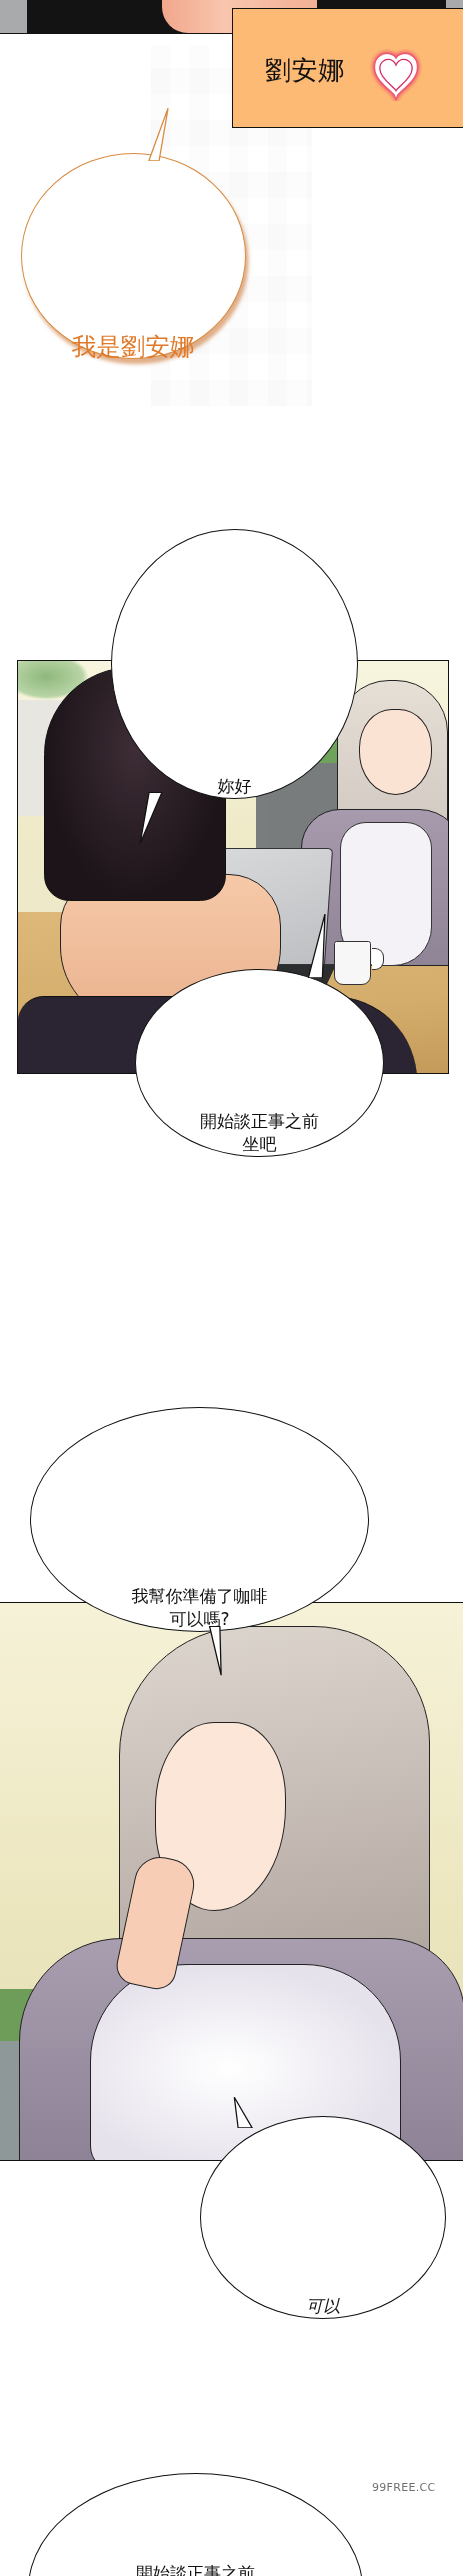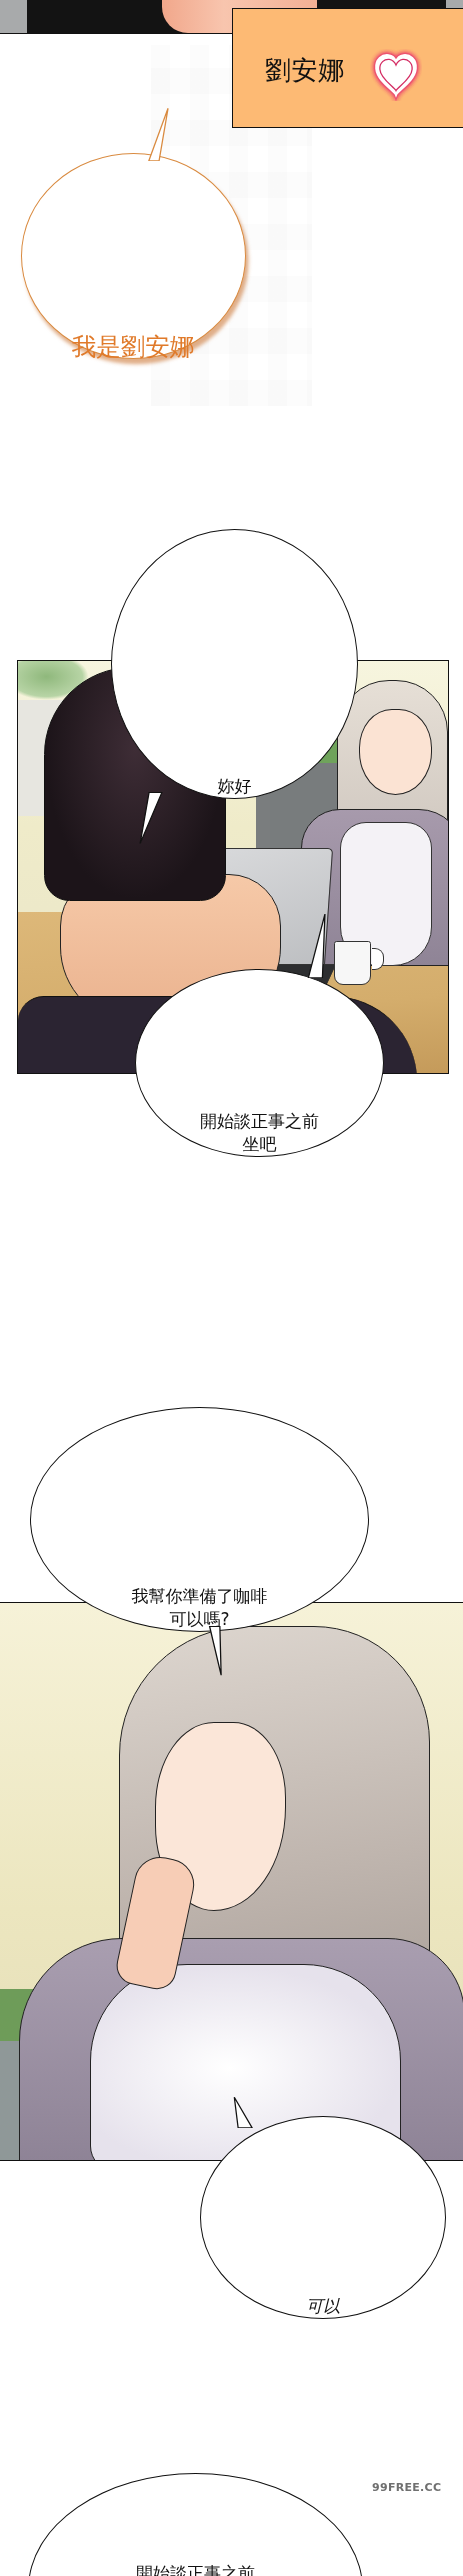--- a/index.html
+++ b/index.html
@@ -68,21 +68,21 @@
   .p3 .wall { position:absolute; left:0; top:0; width:100%; height:100%;
     background: linear-gradient(180deg,#f6f2d8 0%, #ece6bf 55%, #e3dcb6 100%); }
   .p3 .green { position:absolute; left:0; top:386px; width:148px; height:52px; background:#6e9c59; }
   .p3 .gray { position:absolute; left:0; top:438px; width:148px; height:129px; background:#8f9898; }
   .p3 .hair { position:absolute; left:119px; top:22.5px; width:309px; height:399px; background: linear-gradient(170deg,#ddd6cf 0%, #bfb5ae 60%, #a89e98 100%); border:1.3px solid #222; border-radius: 129px 116px 26px 52px; }
   .p3 .face { position:absolute; left:155px; top:119px; width:129px; height:187px; background:#fbe6d8; border:1.3px solid #222; border-radius: 45% 40% 55% 45%; }
   .p3 .jacket { position:absolute; left:19.3px; top:335px; width:444px; height:232px; background: linear-gradient(180deg,#a99eb0,#8d8295); border:1.3px solid #222; border-radius: 103px 77px 0 0; }
   .p3 .shirt { position:absolute; left:90px; top:361px; width:309px; height:206px; background: radial-gradient(ellipse at 45% 50%, #ffffff, #e6e2ec 70%); border:1.3px solid #222; border-radius: 97px 97px 26px 26px; }
   .p3 .hand { position:absolute; left:126px; top:254px; width:58px; height:129px; background:#f7cdb6; border:1.3px solid #222; border-radius: 26px 26px 19.3px 19.3px; transform: rotate(12deg); }
 
-  .watermark { left: 372px; top: 2481px; font-family: "DejaVu Sans", sans-serif; font-weight: bold; font-size: 11px; color: #707070; letter-spacing: 0.3px; }
+  .watermark { left: 372px; top: 2481px; font-family: "DejaVu Sans", sans-serif; font-weight: normal; font-size: 11px; color: #707070; letter-spacing: 0.3px; }
 </style>
 </head>
 <body>
 
 <div class="abs top-strip">
   <div class="dark"></div>
   <div class="skin"></div>
 </div>
 
 <div class="abs faint-mark"></div>

